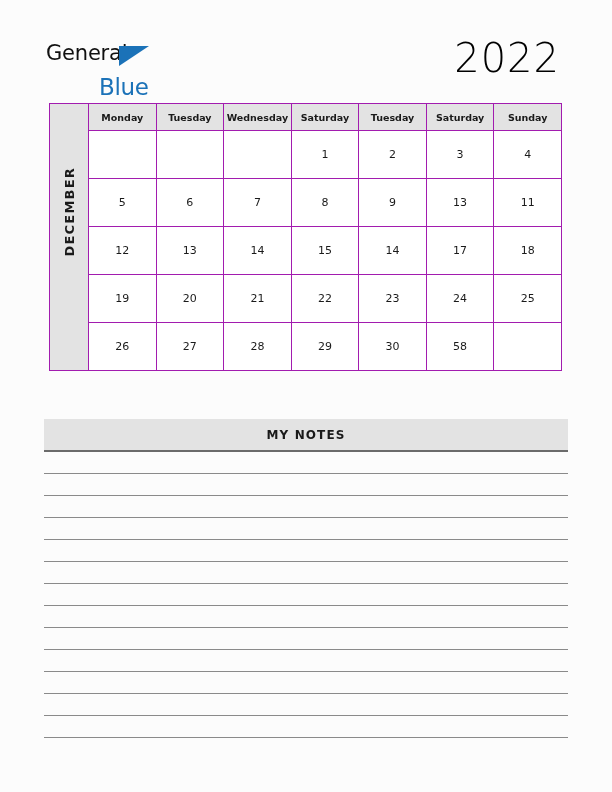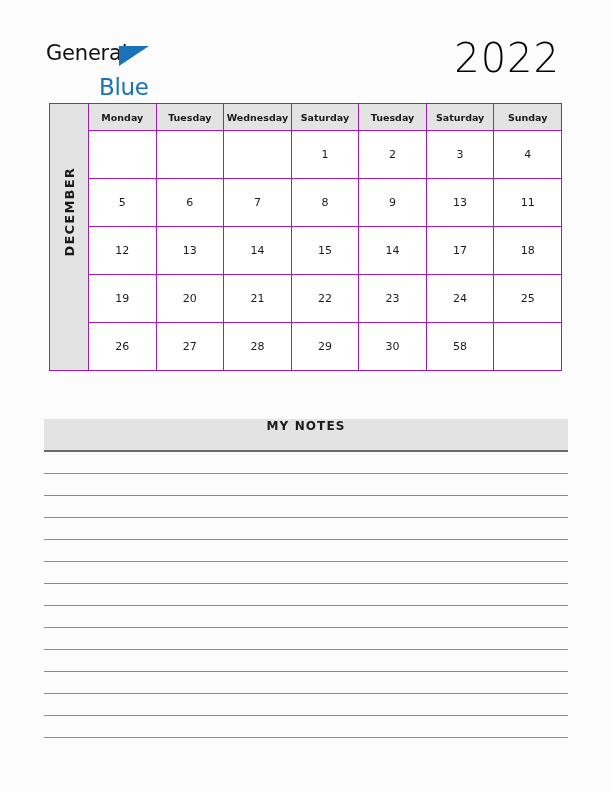--- a/index.html
+++ b/index.html
@@ -135,20 +135,21 @@
     position: absolute;
     left: 44px;
     top: 419px;
     width: 524px;
   }
   .notes-header {
     height: 31px;
     background: #e3e3e3;
     border-bottom: 2px solid #6b6b6b;
     display: flex;
+    align-items: center;
     justify-content: center;
   }
   .notes-title {
     font-size: 12px;
     font-weight: 700;
     letter-spacing: 1.1px;
     color: #1a1a1a;
   }
   .notes-lines {
     padding-top: 0;

